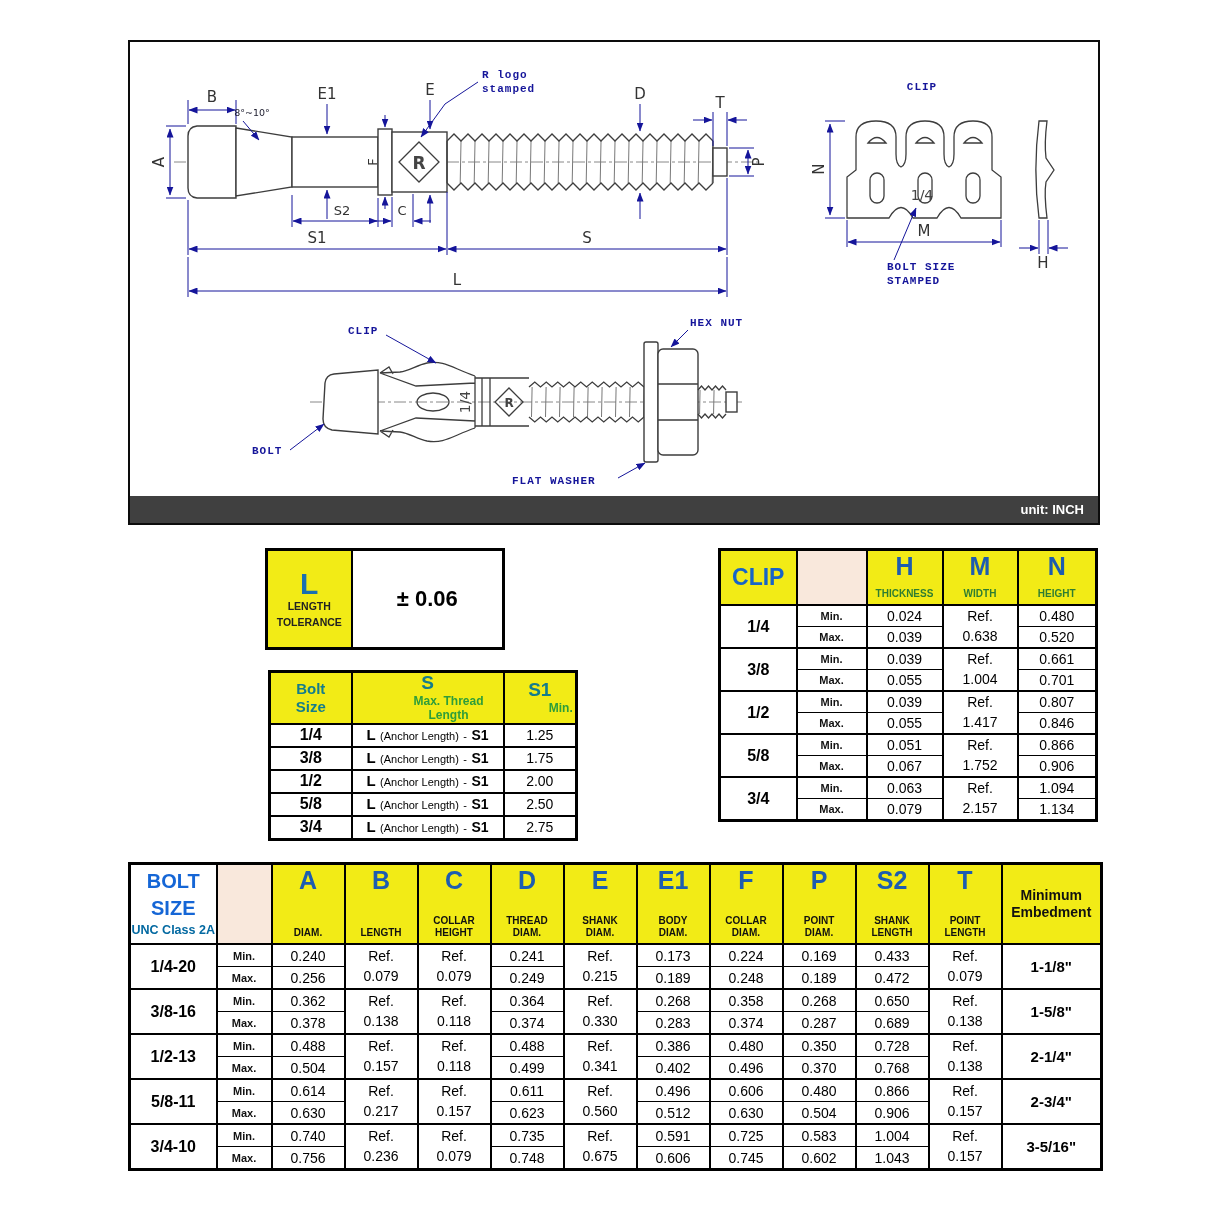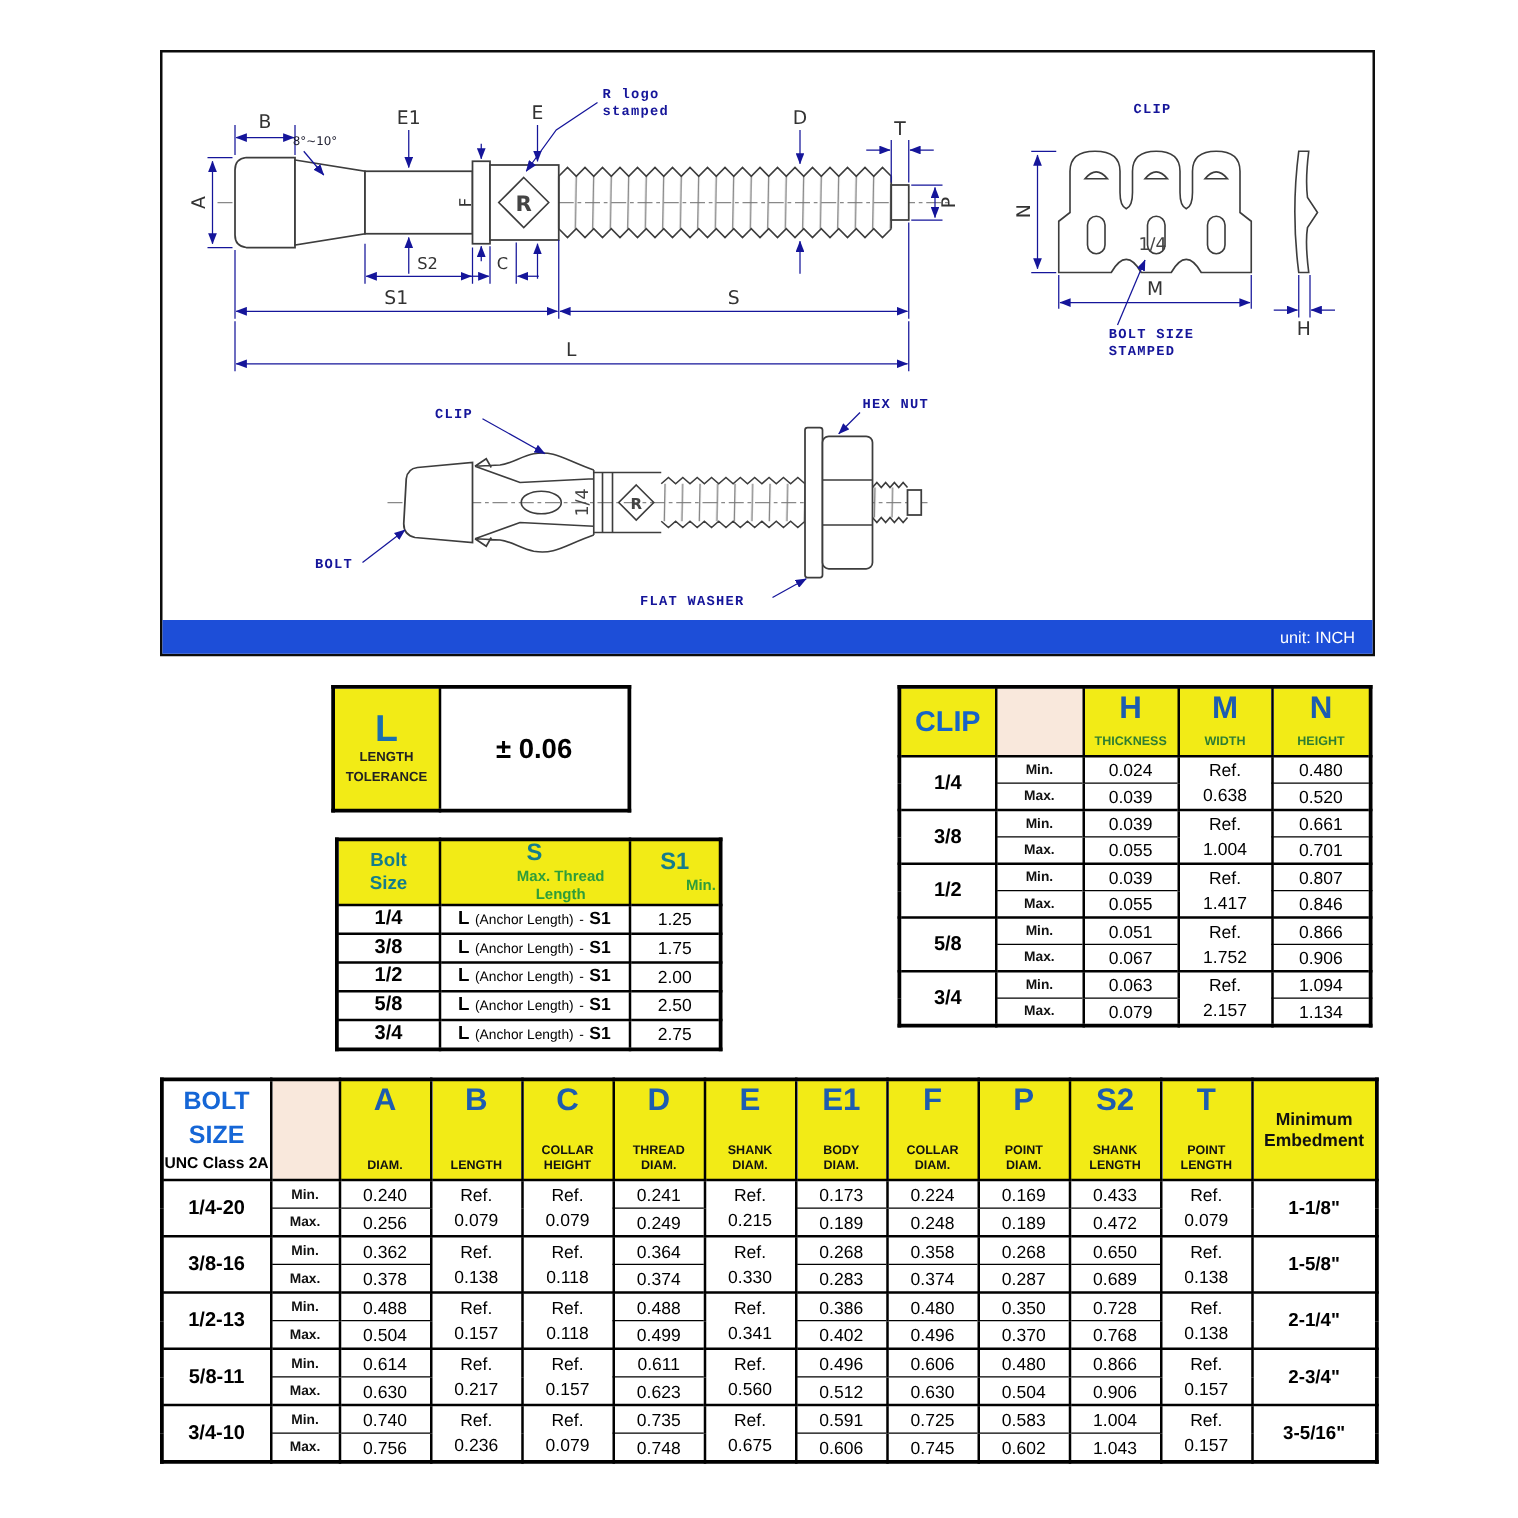--- a/index.html
+++ b/index.html
@@ -1,22 +1,22 @@
 <!DOCTYPE html>
 <html><head>
 <meta charset="utf-8">
 <style>
   html,body{margin:0;padding:0;background:#fff;}
   body{width:1214px;height:1214px;position:relative;font-family:"Liberation Sans",sans-serif;}
   .abs{position:absolute;}
 
   
   #panel{left:128px;top:40px;width:972px;height:485px;border:2px solid #0c0c0c;box-sizing:border-box;background:#fff;}
-  #unitbar{position:absolute;left:0;right:0;bottom:0;height:27px;background:#1d4ed8;color:#fff;
-           font-weight:normal;font-size:13px;display:flex;align-items:center;justify-content:flex-end;padding-right:14px;}
+  #unitbar{position:absolute;left:0;right:0;bottom:0;height:27px;background:#404040;color:#fff;
+           font-weight:bold;font-size:13px;display:flex;align-items:center;justify-content:flex-end;padding-right:14px;}
 
   
   svg text{font-family:"DejaVu Sans",sans-serif;}
   .dl{font-size:15px;fill:#333;}
   .dls{font-size:13px;fill:#333;}
   .note{font-family:"Liberation Mono",monospace;font-weight:bold;font-size:11px;fill:#15159a;letter-spacing:1px;}
   .stamp{font-size:14px;fill:#444;}
   .ang{font-size:9.5px;fill:#223;}
   .part{fill:#fff;stroke:#3d3d3d;stroke-width:1.4;}
   .pline{fill:none;stroke:#3d3d3d;stroke-width:1.3;}
@@ -61,21 +61,21 @@
   .hcell{display:flex;flex-direction:column;justify-content:space-between;align-items:center;height:100%;padding:3px 0 4px;box-sizing:border-box;}
   .big{font-weight:bold;font-size:25px;color:#1d5cb0;line-height:1;}
   .hsub{font-weight:bold;font-size:10px;color:#111;line-height:1.2;white-space:pre-line;}
   .hsubg{color:#2e7d32;text-align:center;}
 
   
   #maint{left:128px;top:862px;width:972px;}
   #maint th{height:78px;}
   #maint td{height:21px;}
   .mtt1{font-weight:bold;font-size:20px;color:#1566d6;line-height:1.35;}
-  .mtt3{font-weight:bold;font-size:12.5px;color:#000000;line-height:1.4;}
+  .mtt3{font-weight:bold;font-size:12.5px;color:#0369a1;line-height:1.4;}
   .embv{font-weight:bold;font-size:15px;}
   .embh{font-size:14px;}
 </style>
 </head>
 <body>
 
 <div id="panel" class="abs">
   <svg width="968" height="454" viewBox="0 0 968 454">
     <defs>
       <marker id="ae" markerWidth="9" markerHeight="7" refX="8.5" refY="3.5" orient="auto">

